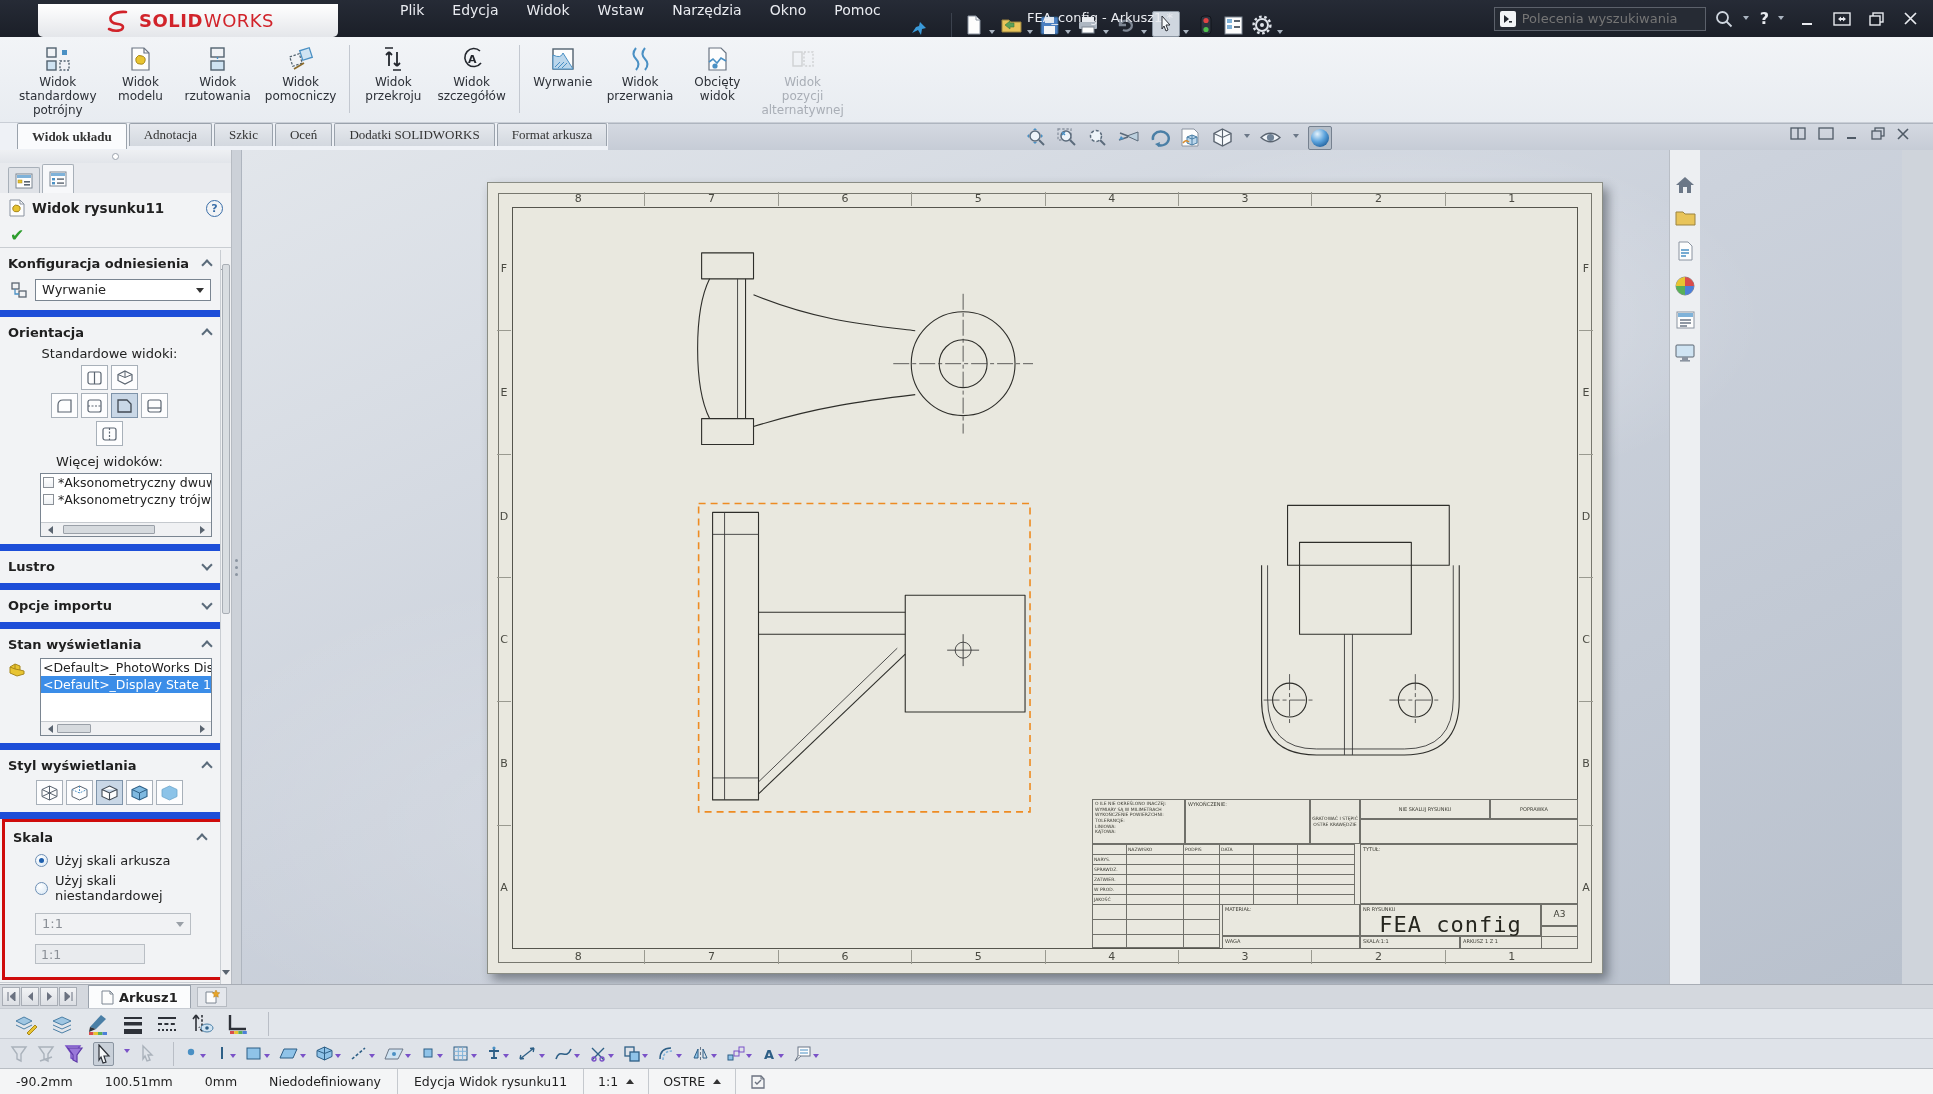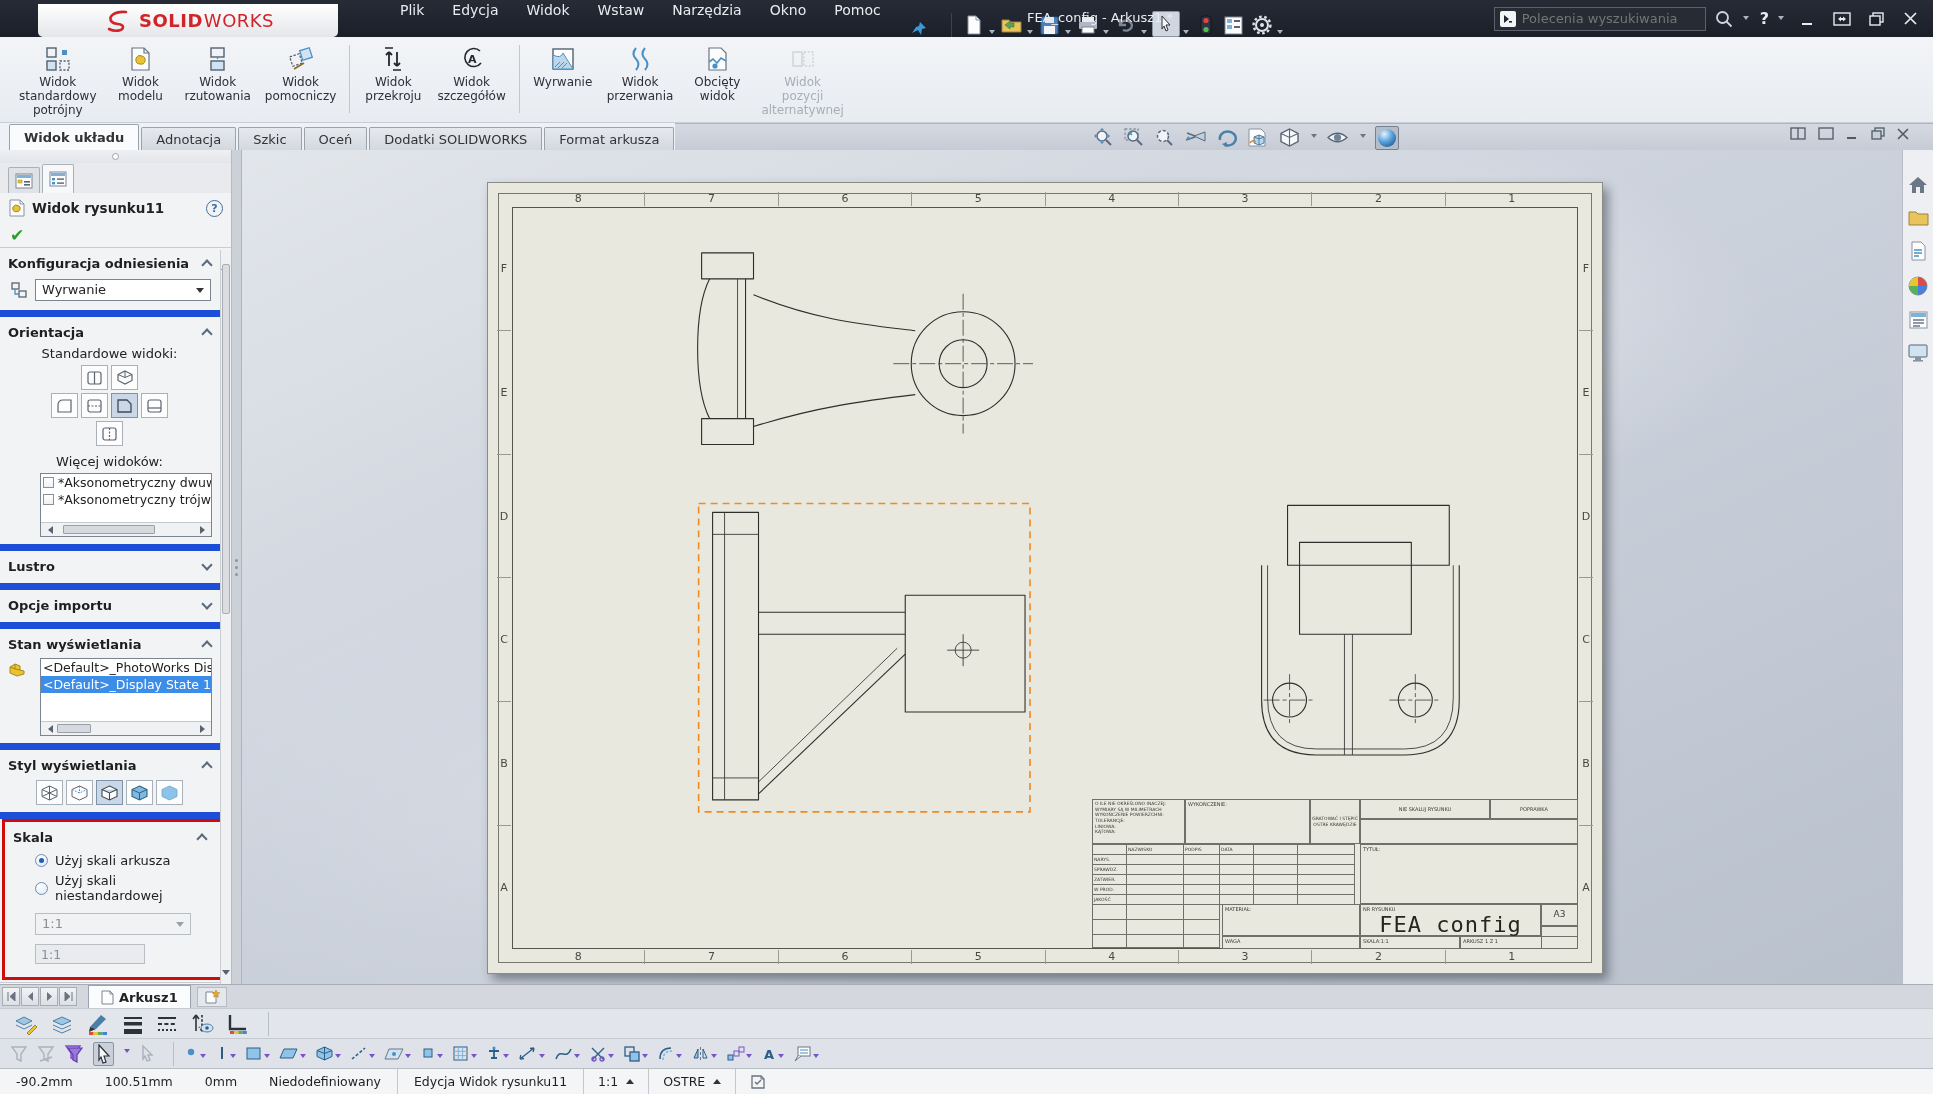--- a/index.html
+++ b/index.html
@@ -30,34 +30,34 @@
 
 .ribbon{position:absolute;left:0;top:37px;width:1933px;height:86px;background:linear-gradient(#f2f4f7,#e8ecf1);border-bottom:1px solid #c9ced6;display:flex;align-items:flex-start;padding:6px 0 0 12px;}
 .rbtn{min-width:74px;padding:2px 7px;display:flex;flex-direction:column;align-items:center;font-size:12px;line-height:1.18;color:#2d3138;white-space:pre-line;text-align:center;cursor:default;}
 .rbtn .ric{height:28px;display:flex;align-items:center;margin-bottom:2px;}
 .rbtn.dis{color:#a9aeb6;}
 .rbtn.dis svg{opacity:.4;filter:grayscale(1);}
 .rsep{width:1px;height:68px;background:#c3c8d0;margin:2px 6px 0;}
 
 
 .tabrow{position:absolute;left:0;top:123px;width:1933px;height:27px;background:#eef1f6;display:flex;}
-.tabs{display:flex;align-items:flex-end;padding-left:8px;}
+.tabs{display:flex;padding-left:16px;font-family:Liberation Serif, serif;}
 .tab{height:23px;margin:0 1px;padding:0 14px;font-size:13px;background:linear-gradient(#e6e9ee,#d3d8df);border:1px solid #9aa2ac;border-bottom:none;color:#333;display:flex;align-items:center;border-radius:2px 2px 0 0;}
 .tab.active{background:#fafbfd;font-weight:bold;height:26px;}
 .tab-fill{flex:1;background:linear-gradient(#d4d9e1,#c6ccd6);position:relative;border-top:1px solid #aeb5bf;}
 .headsup{position:absolute;left:418px;top:1px;height:25px;display:flex;align-items:center;gap:9px;}
 .hicon{display:inline-flex;align-items:center;}
 .hic-press{background:#b4bdc8;border:1px solid #76818f;border-radius:2px;padding:2px;}
 .sphere{width:18px;height:18px;border-radius:50%;background:radial-gradient(circle at 35% 28%,#e4f2fc,#5aa2dc 45%,#1b5a96 85%);}
 .dd-gray{width:0;height:0;border:3px solid transparent;border-top:4px solid #6b7787;margin-left:2px;}
 .winctl{position:absolute;right:24px;top:3px;display:flex;gap:12px;align-items:center;}
 .winctl svg{display:block;}
 
 
-.workspace{position:absolute;left:0;top:150px;width:1933px;height:834px;}
+.workspace{position:absolute;left:0;top:150px;width:1700px;height:834px;}
 .panel{position:absolute;left:0;top:0;width:232px;height:834px;background:#f2f3f5;border-right:1px solid #b6bbc2;font-size:13px;}
 .panel-strip{height:13px;background:linear-gradient(#eef0f3,#e2e5ea);display:flex;align-items:center;justify-content:center;}
 .dotgrip{width:7px;height:7px;border:1.5px solid #9aa2ac;border-radius:50%;background:#fff;}
 .pm-tabs{height:30px;display:flex;align-items:flex-end;padding-left:8px;gap:2px;background:#e8eaee;}
 .pm-tab{width:32px;height:26px;background:#dfe2e7;border:1px solid #a8b0b9;border-bottom:none;border-radius:2px 2px 0 0;display:flex;align-items:center;justify-content:center;}
 .pm-tab.active{background:#f7f8fa;height:29px;}
 .pm-header{height:30px;display:flex;align-items:center;padding:0 8px;gap:6px;background:#f2f3f5;}
 .pm-title{font-weight:bold;font-size:13.5px;flex:1;}
 .helpc{width:17px;height:17px;border:1.5px solid #3a6ea8;border-radius:50%;color:#3a6ea8;font-size:11px;font-weight:bold;display:flex;align-items:center;justify-content:center;}
 .okrow{height:25px;display:flex;align-items:center;padding-left:10px;border-bottom:1px solid #c9cdd2;}

